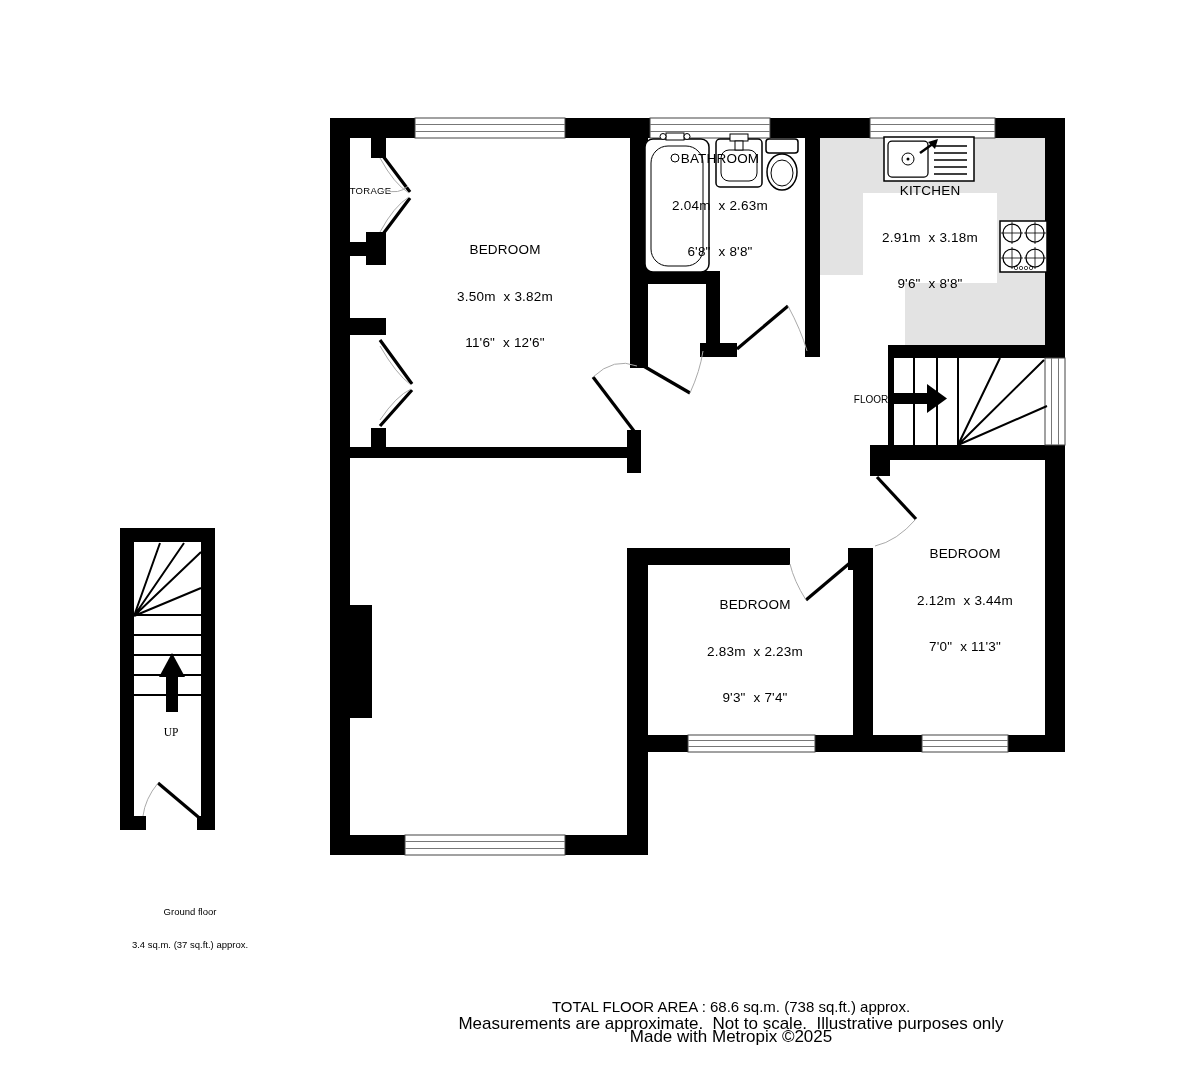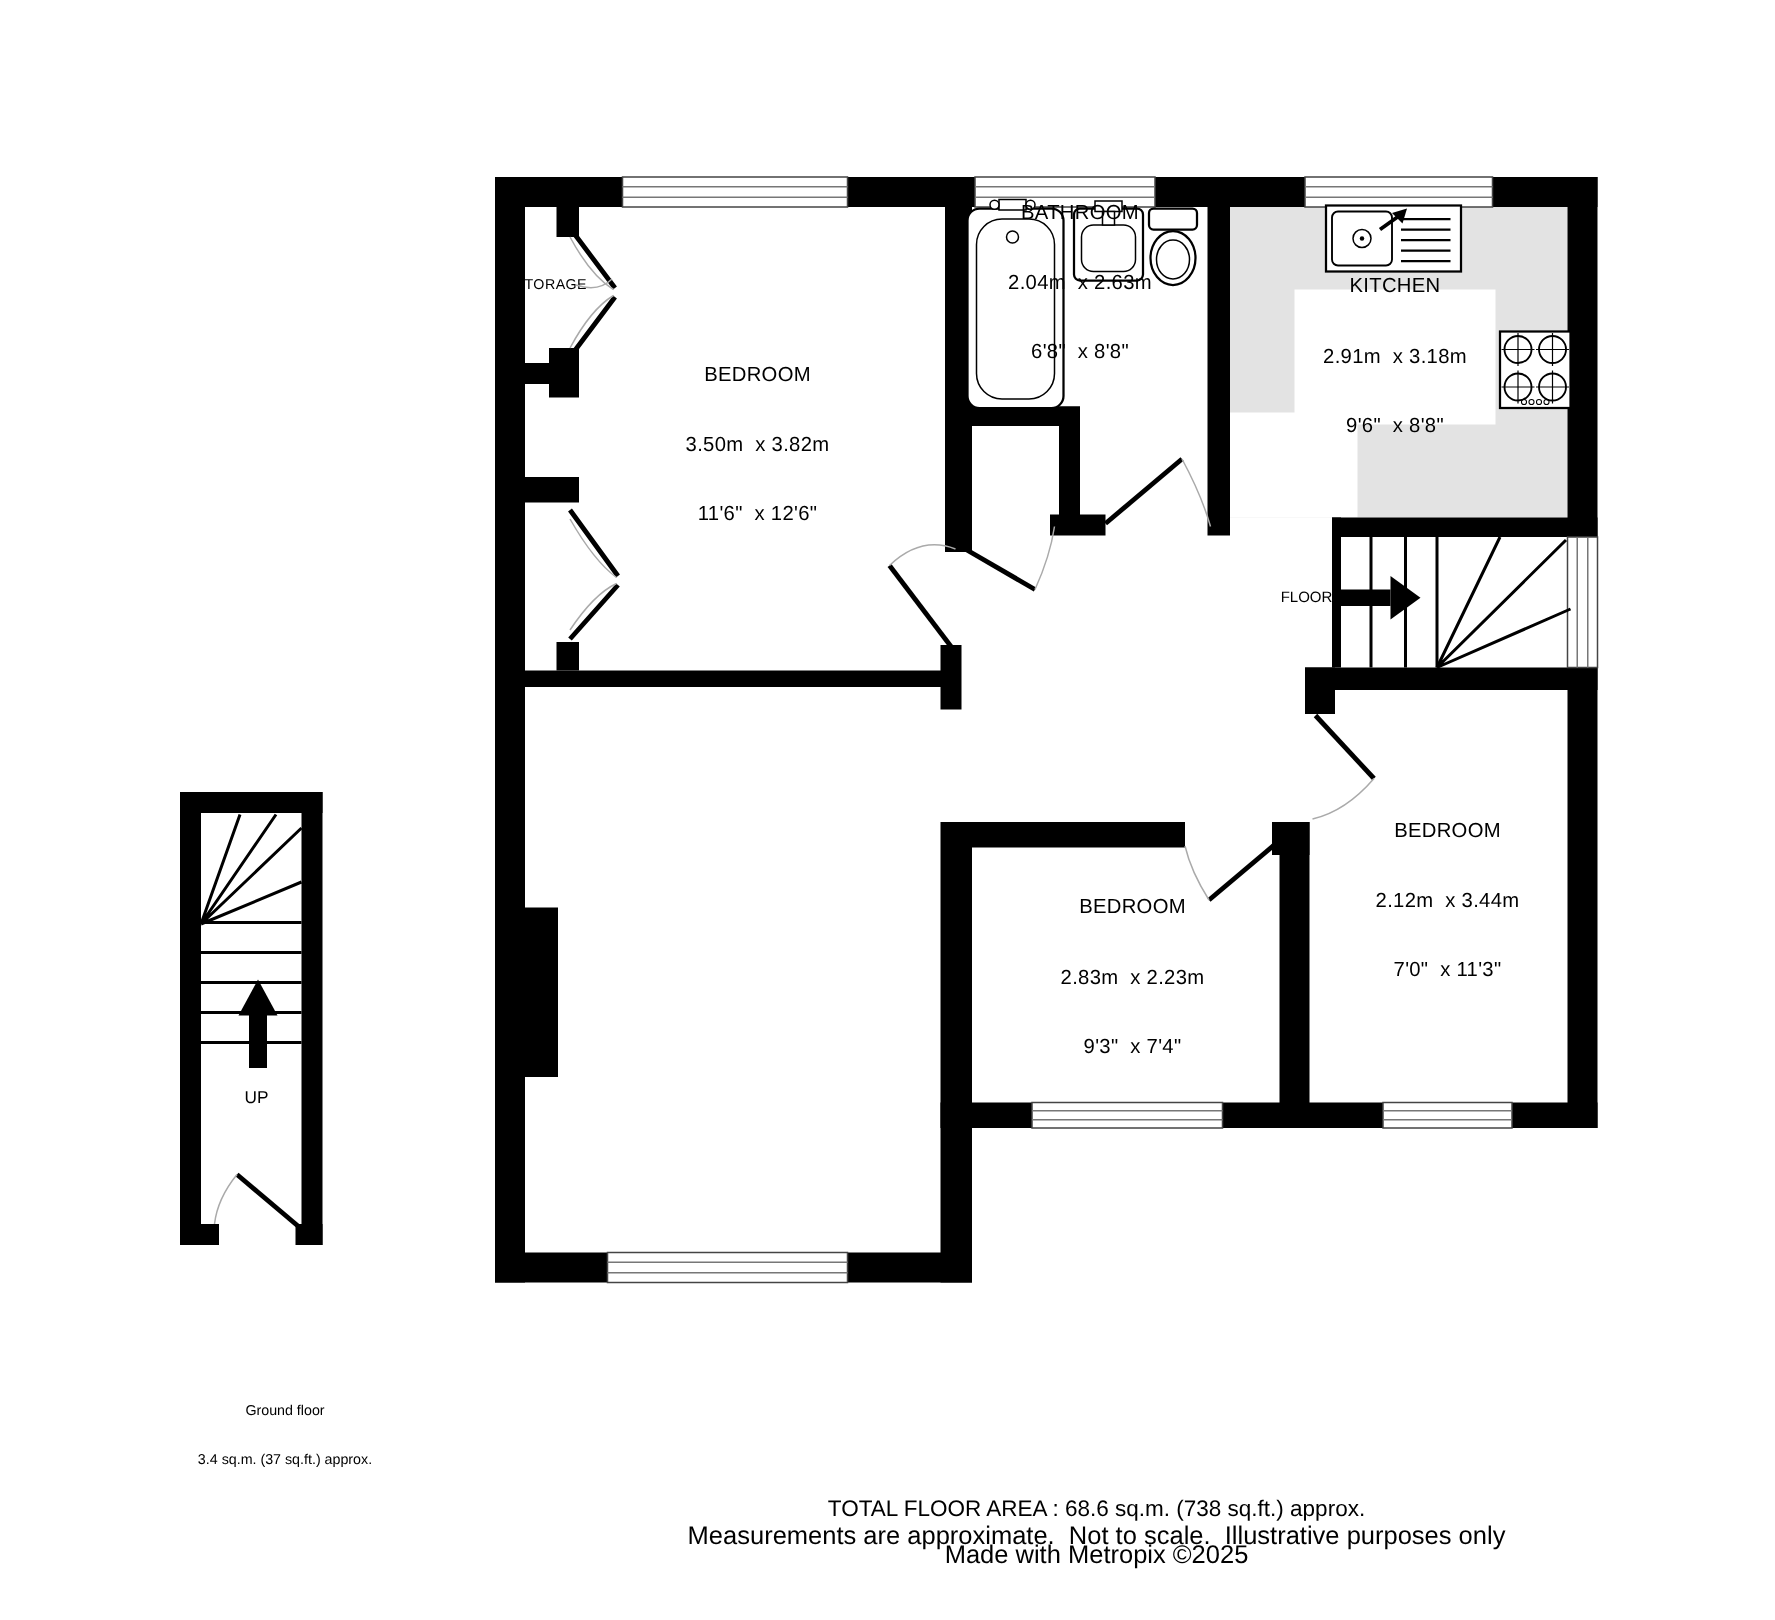--- a/index.html
+++ b/index.html
@@ -5,21 +5,21 @@
   html,body{margin:0;padding:0;background:#fff;}
   .canvas{position:relative;width:1183px;height:1080px;background:#fff;overflow:hidden;
           font-family:"Liberation Sans",sans-serif;color:#000;}
   svg.plan{position:absolute;left:0;top:0;z-index:2;pointer-events:none;}
   .label{position:absolute;transform:translate(-50%,-50%);text-align:center;white-space:pre;color:#000;}
   .z1{z-index:1;} .z3{z-index:3;}
   .room-label{font-size:13.5px;line-height:15.5px;letter-spacing:.2px;}
   .room-label div{white-space:pre;}
   .storage-label{font-size:9.5px;transform:translateY(-50%);letter-spacing:.3px;}
   .down-label{font-size:10px;}
-  .up-label{font-size:11.5px;}
+  .up-label{font-size:11.5px;font-family:Liberation Serif, serif;}
   .floor-sum{font-size:9.5px;line-height:11px;}
   .footer-total{font-size:15px;}
   .footer-line{font-size:17px;}
   .walls rect{fill:var(--wall,#000);}
   .win rect{fill:#fff;stroke:#444;stroke-width:1;}
   .win line{stroke:var(--window_line,#777);stroke-width:1;}
   .doorleaf{stroke:var(--wall,#000);stroke-width:3.2;fill:none;}
   .doorarc{stroke:var(--door_arc,#aaa);stroke-width:1;fill:none;}
   .stair{stroke:var(--wall,#000);stroke-width:2;fill:none;}
   .fix{stroke:#000;fill:#fff;}
@@ -207,21 +207,21 @@
       <rect x="166" y="675" width="12" height="37"></rect>
       <polygon points="159,677 185,677 172,653"></polygon>
     </g>
   </svg>
 
   <div class="label room-label z3" style="left:505px;top:296px">
     <div>BEDROOM</div>
     <div>3.50m  x 3.82m</div>
     <div>11'6"  x 12'6"</div>
   </div>
-  <div class="label room-label z3" style="left:720px;top:188px">
+  <div class="label room-label z3" style="left:720px;top:205px">
     <div>BATHROOM</div>
     <div>2.04m  x 2.63m</div>
     <div>6'8"  x 8'8"</div>
   </div>
   <div class="label room-label z3" style="left:930px;top:237px">
     <div>KITCHEN</div>
     <div>2.91m  x 3.18m</div>
     <div>9'6"  x 8'8"</div>
   </div>
   <div class="label room-label z3" style="left:755px;top:651px">
@@ -231,21 +231,21 @@
   </div>
   <div class="label room-label z3" style="left:965px;top:600px">
     <div>BEDROOM</div>
     <div>2.12m  x 3.44m</div>
     <div>7'0"  x 11'3"</div>
   </div>
 
   <div class="label down-label z3" style="left:871px;top:399px">FLOOR</div>
   <div class="label up-label z3" style="left:171px;top:732px">UP</div>
 
-  <div class="label floor-sum z3" style="left:190px;top:957px">
+  <div class="label floor-sum z3" style="left:190px;top:928px">
     <div>Ground floor</div>
     <div>3.4 sq.m. (37 sq.ft.) approx.</div>
   </div>
 
   <div class="label footer-total z3" style="left:731px;top:1006px">TOTAL FLOOR AREA : 68.6 sq.m. (738 sq.ft.) approx.</div>
   <div class="label footer-line z3" style="left:731px;top:1024px">Measurements are approximate.  Not to scale.  Illustrative purposes only</div>
   <div class="label footer-line z3" style="left:731px;top:1037px">Made with Metropix ©2025</div>
 
 </div>
 

